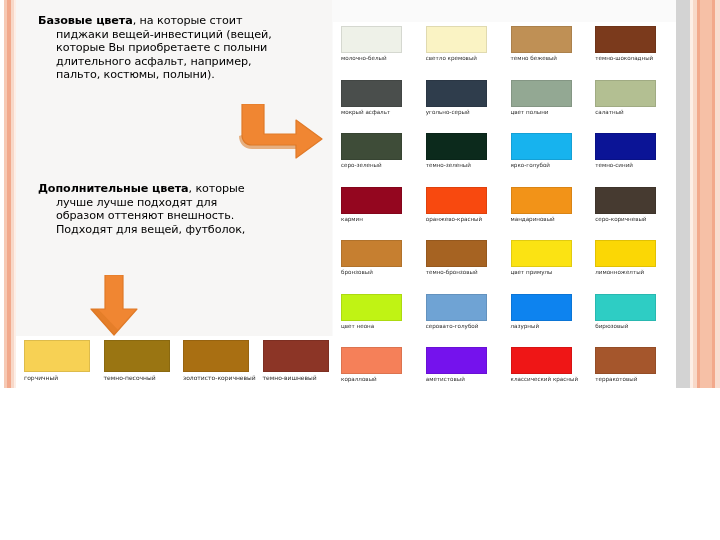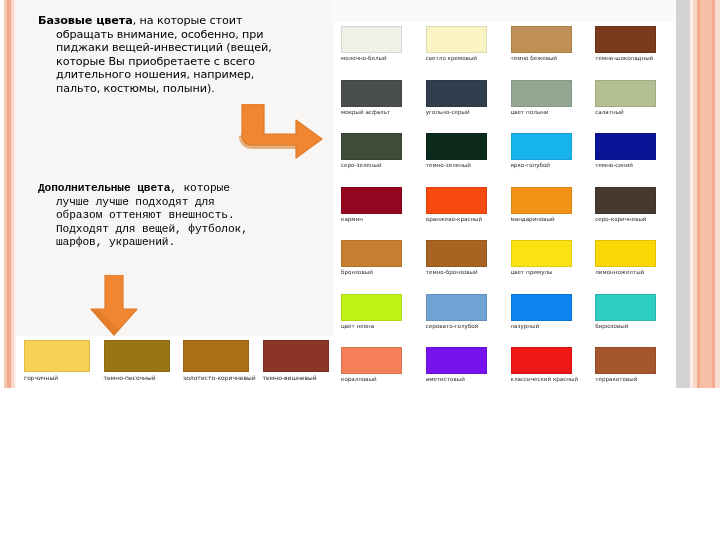--- a/index.html
+++ b/index.html
@@ -38,21 +38,21 @@
   
   .textblock {
     position: absolute;
     color: #000;
     font-size: 11.2px;
     line-height: 13.6px;
     letter-spacing: -0.1px;
   }
   .textblock b { font-weight: bold; }
   .tb-base { left: 38px; top: 14px; width: 250px; text-indent: 0; }
-  .tb-extra { left: 38px; top: 182px; width: 250px; font-family: Liberation Mono, monospace; }
+  .tb-extra { left: 38px; top: 182px; width: 250px; }
   .tb-line { display: block; padding-left: 18px; }
   .tb-line.first { padding-left: 0; }
 
   
   .arrow-bent { position: absolute; left: 228px; top: 104px; }
   .arrow-down { position: absolute; left: 88px; top: 275px; }
 
   
   .accent-circle {
     position: absolute;
@@ -127,43 +127,41 @@
     <div class="stripe" style="width:5px;background:#f9ddd0;"></div>
   </div>
 
   <div class="panel-main"></div>
   <div class="panel-text-bg"></div>
 
   <div class="textblock tb-base">
     <span class="tb-line first">
       <b>Базовые цвета</b><span>, на которые стоит</span>
     </span>
-    <span class="tb-line">обращать внимание, особенно, при</span>
     <span class="tb-line">пиджаки вещей-инвестиций (вещей,</span>
-    <span class="tb-line">которые Вы приобретаете с всего</span>
-    <span class="tb-line">длительного ношения, например,</span>
+    <span class="tb-line">которые Вы приобретаете с полыни</span>
+    <span class="tb-line">длительного асфальт, например,</span>
     <span class="tb-line">пальто, костюмы, полыни).</span>
   </div>
 
   <div class="arrow-bent">
     <svg width="96" height="58" viewBox="0 0 96 58" xmlns="http://www.w3.org/2000/svg">
       <path d="M14 0 L36 0 L36 30 L68 30 L68 16 L94 35 L68 54 L68 41 L24 41
                C18 41 14 37 14 31 Z" fill="#f08632" stroke="#e07a28" stroke-width="1.2" stroke-linejoin="round"></path>
       <path d="M14 31 C14 37 18 41 24 41 L68 41 L68 45 L24 45 C16 45 11 39 11 32 Z" fill="#d9751f" opacity="0.55"></path>
     </svg>
   </div>
 
   <div class="textblock tb-extra">
     <span class="tb-line first">
       <b>Дополнительные цвета</b><span>, которые</span>
     </span>
     <span class="tb-line">лучше лучше подходят для</span>
     <span class="tb-line">образом оттеняют внешность.</span>
     <span class="tb-line">Подходят для вещей, футболок,</span>
-    <span class="tb-line">шарфов, украшений.</span>
   </div>
 
   <div class="arrow-down">
     <svg width="52" height="62" viewBox="0 0 52 62" xmlns="http://www.w3.org/2000/svg">
       <path d="M17 0 L35 0 L35 34 L49 34 L26 60 L3 34 L17 34 Z" fill="#f08632" stroke="#e07a28" stroke-width="1.2" stroke-linejoin="round"></path>
       <path d="M3 34 L26 60 L30 55 L10 34 Z" fill="#d9751f" opacity="0.5"></path>
     </svg>
   </div>
 
   <div class="grid grid-right" id="grid-right">

